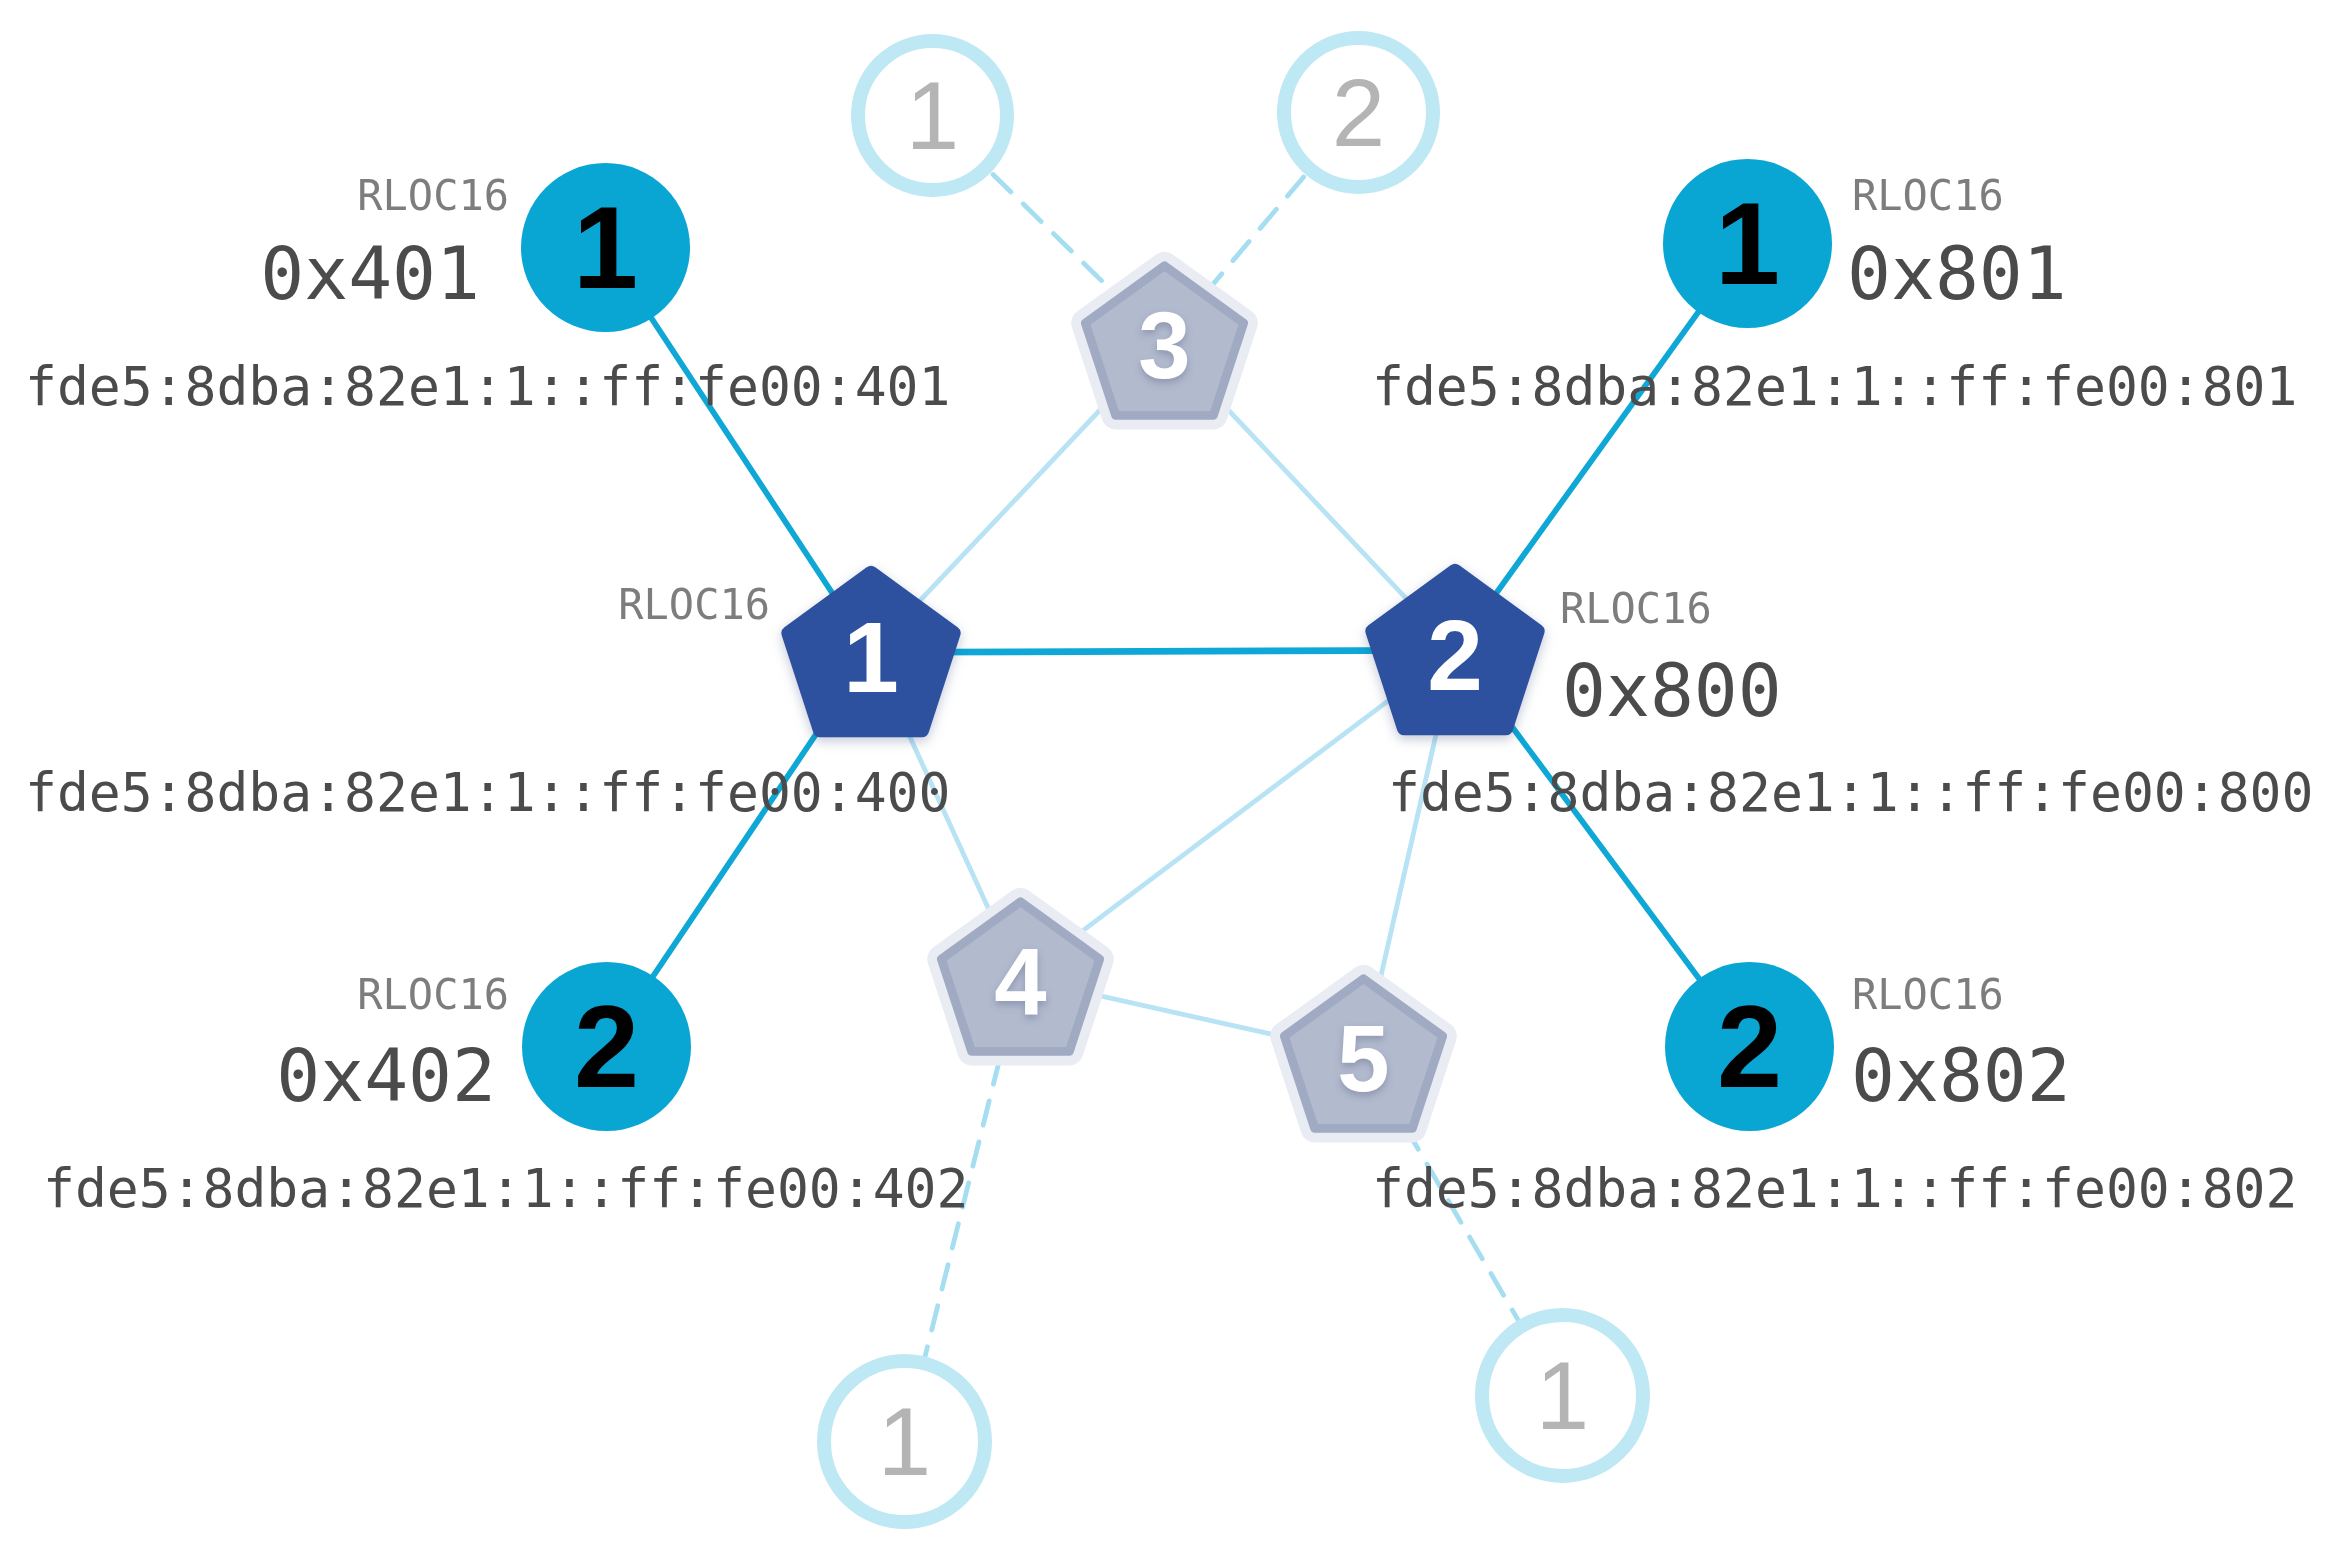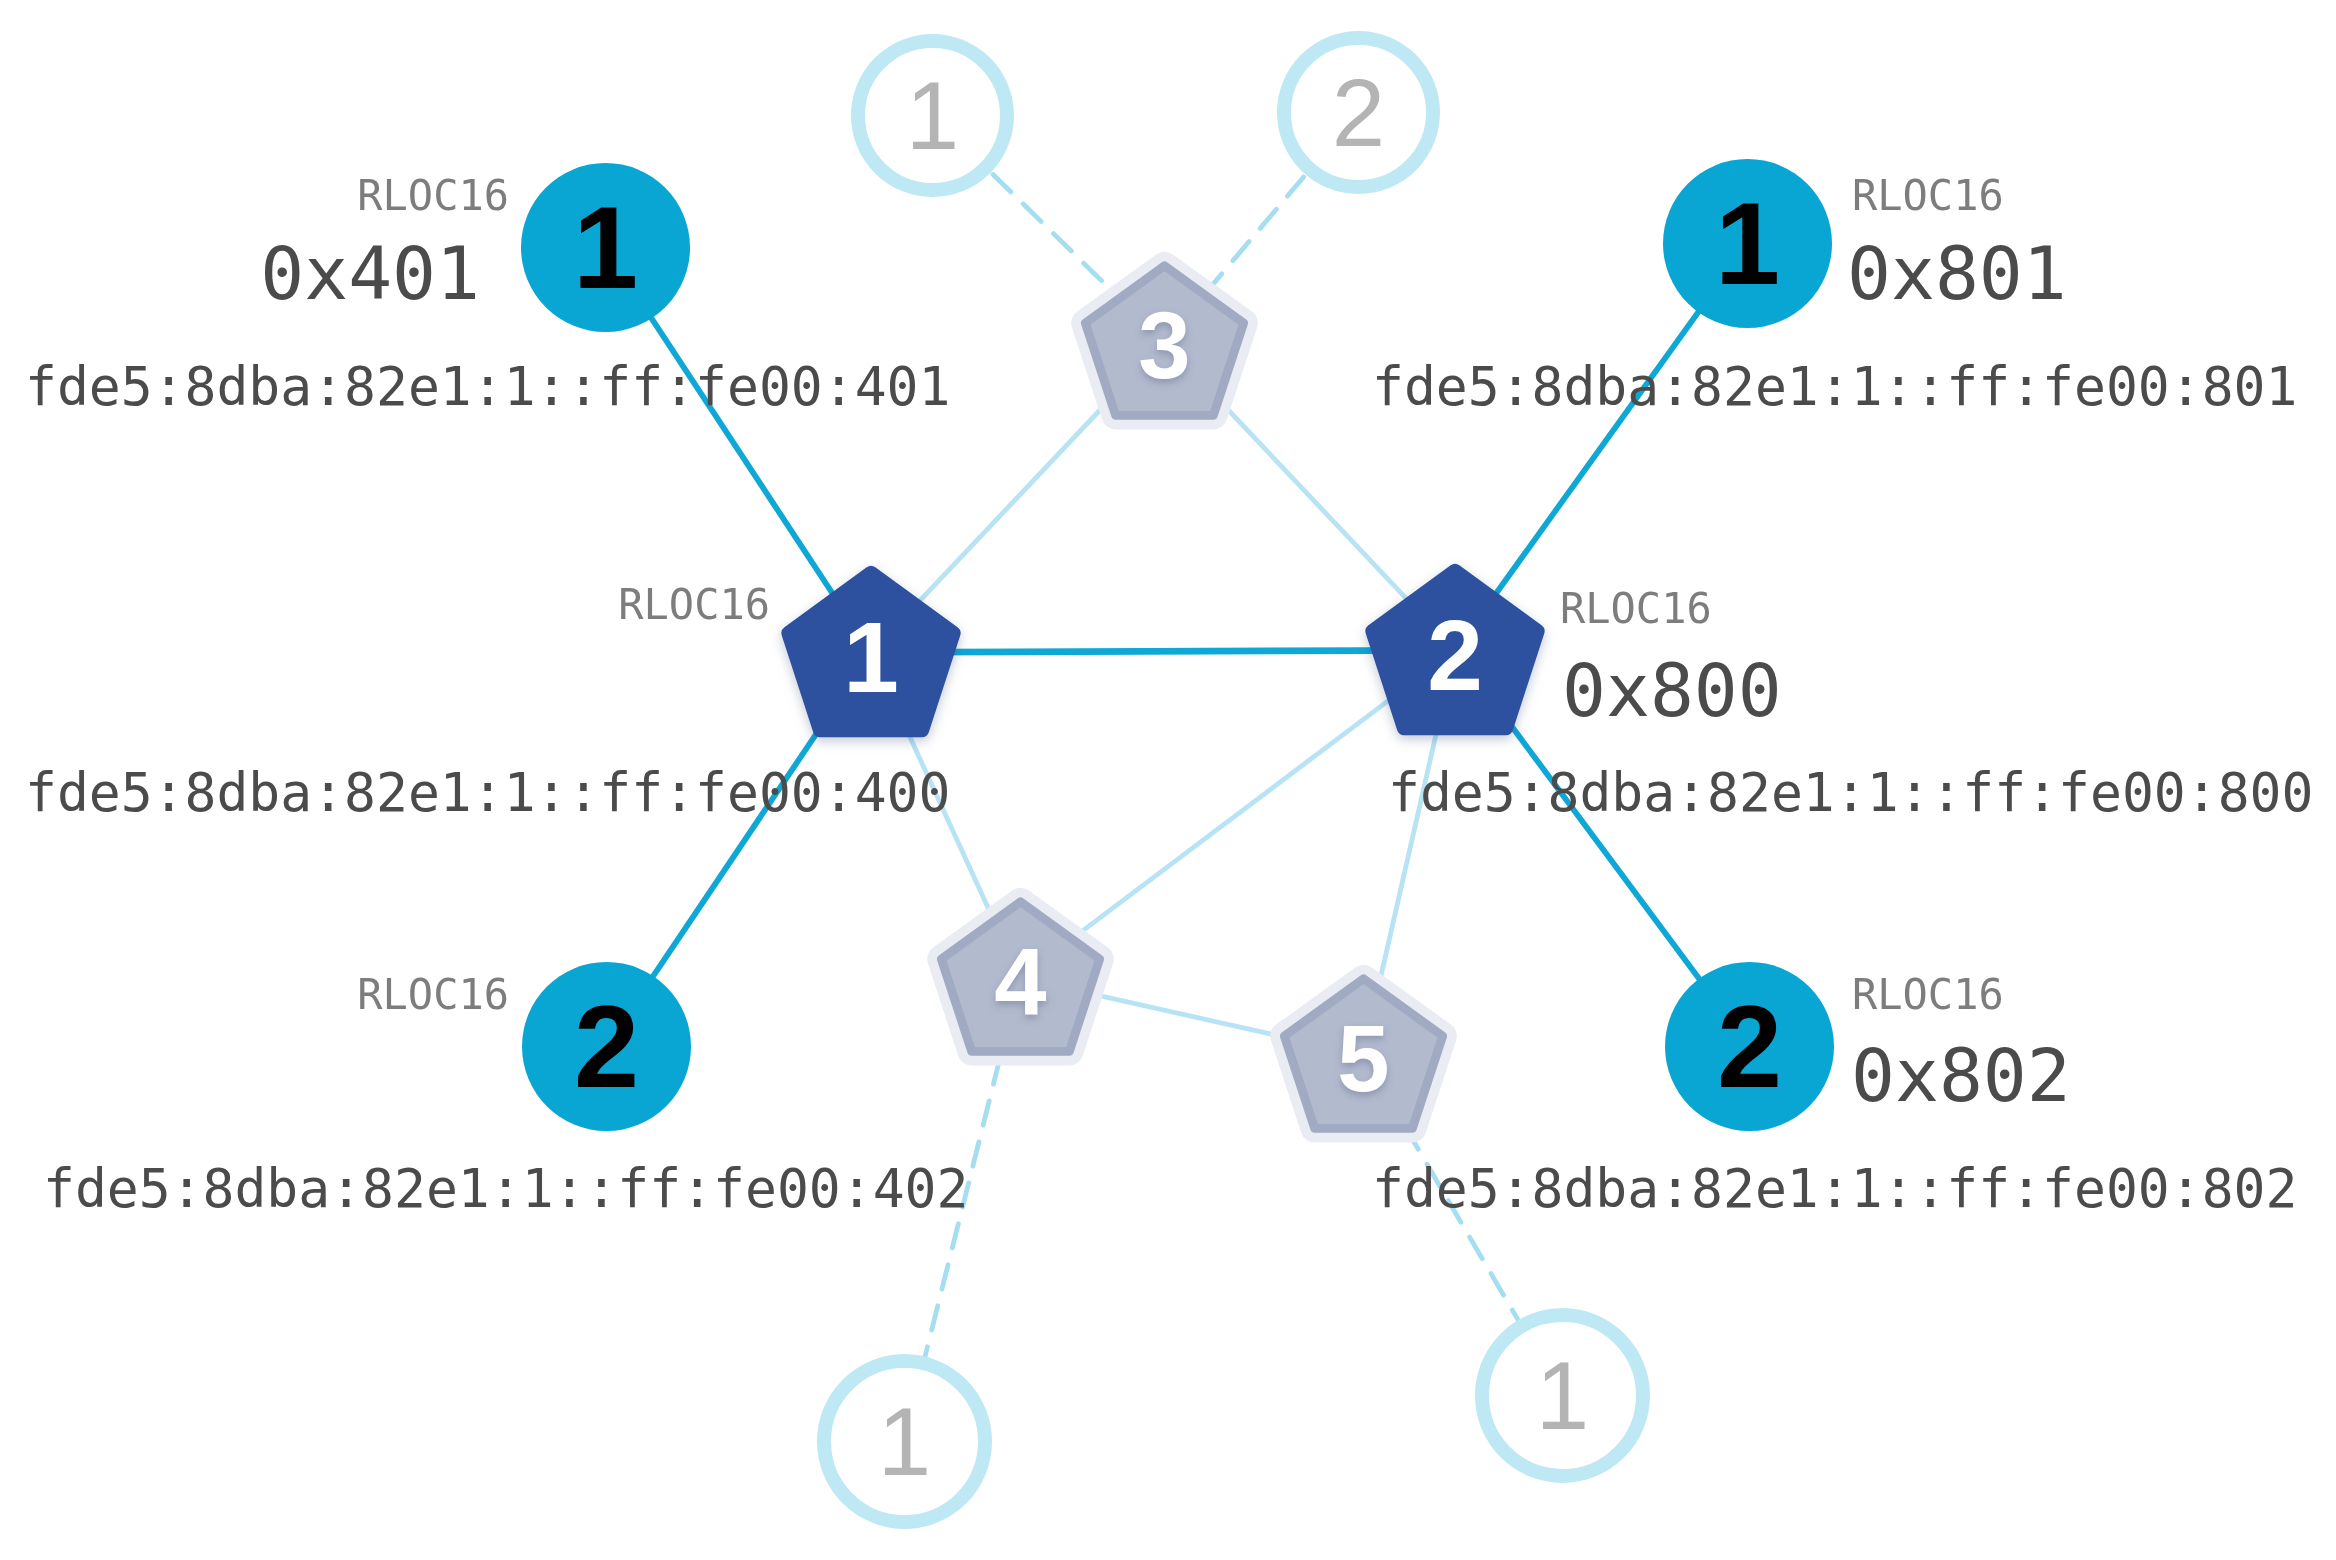--- a/index.html
+++ b/index.html
@@ -86,20 +86,21 @@
   <div class="lbl ipv6" style="left:1372px;top:360px;">fde5:8dba:82e1:1::ff:fe00:801</div>
 
   <div class="lbl rloc-label align-r" style="left:453px;top:584px;">RLOC16</div>
   <div class="lbl ipv6" style="left:25px;top:766px;">fde5:8dba:82e1:1::ff:fe00:400</div>
 
   <div class="lbl rloc-label" style="left:1560px;top:588px;">RLOC16</div>
   <div class="lbl rloc-value" style="left:1562px;top:654px;">0x800</div>
   <div class="lbl ipv6" style="left:1372px;top:766px;margin-left:16px;">fde5:8dba:82e1:1::ff:fe00:800</div>
 
   <div class="lbl rloc-label align-r" style="left:192px;top:974px;">RLOC16</div>
+  <div class="lbl rloc-value align-r" style="left:179px;top:1039px;">0x402</div>
   <div class="lbl ipv6" style="left:43px;top:1162px;">fde5:8dba:82e1:1::ff:fe00:402</div>
 
   <div class="lbl rloc-label" style="left:1852px;top:974px;">RLOC16</div>
   <div class="lbl rloc-value" style="left:1851px;top:1039px;">0x802</div>
   <div class="lbl ipv6" style="left:1372px;top:1162px;">fde5:8dba:82e1:1::ff:fe00:802</div>
 
   <div class="pent pent-active" style="left:779px;top:564px;width:184px;height:177px;">
     <svg class="pent-shadow" width="184" height="177" viewBox="0 0 100 96" preserveAspectRatio="none">
       <path class="pent-path-active" d="M50 5 L94.7 37.5 L77.6 90 L22.4 90 L5.3 37.5 Z"></path>
     </svg>

